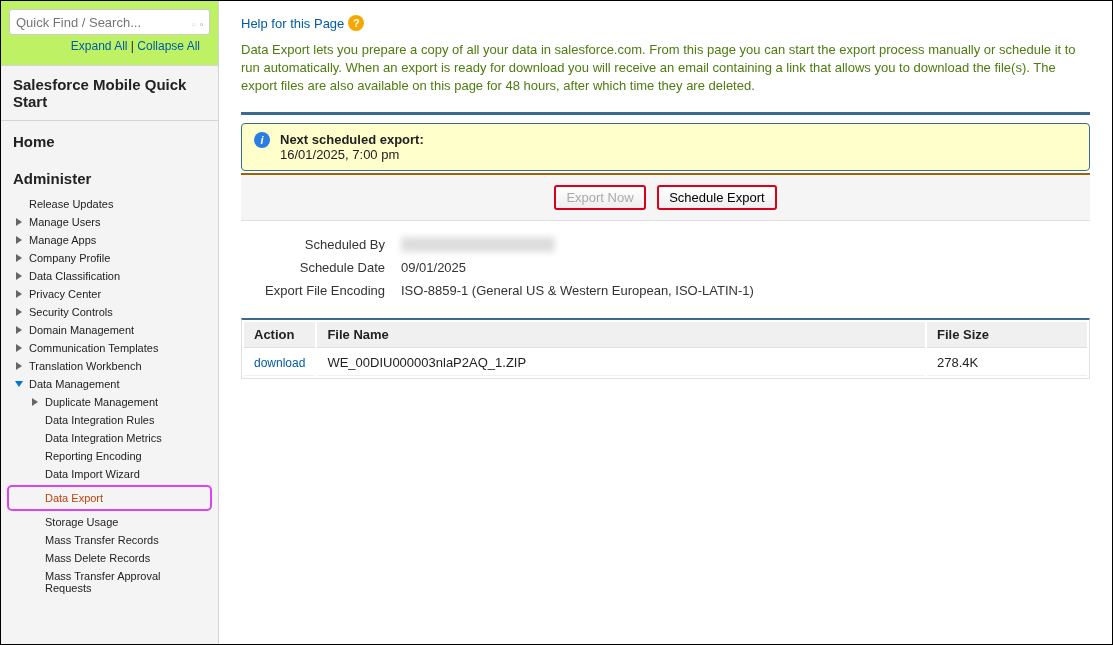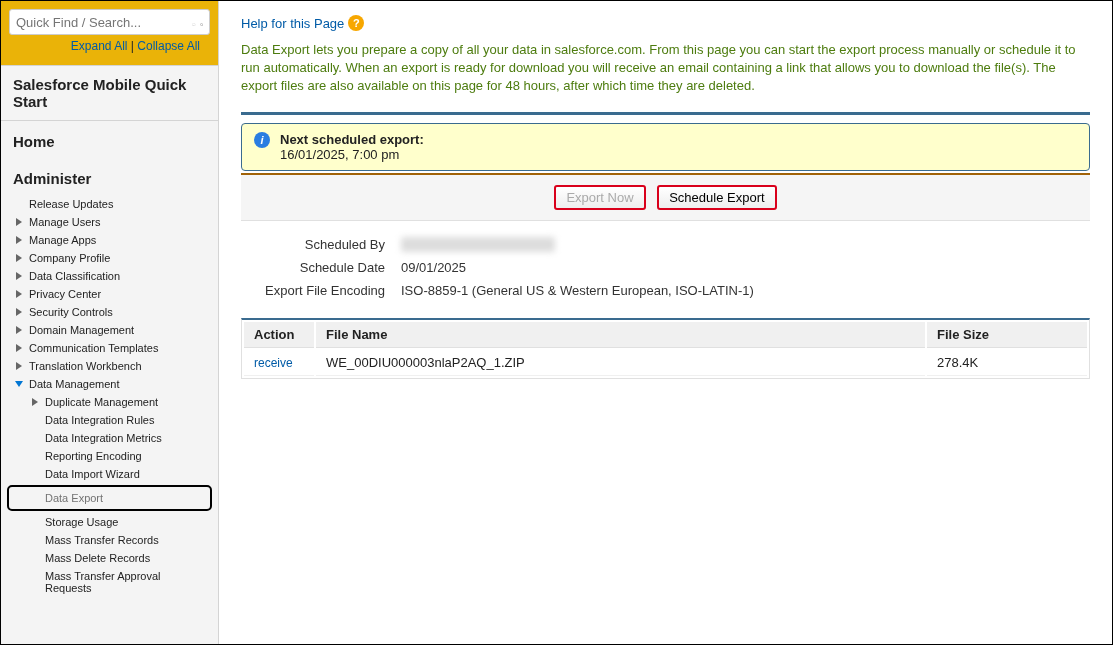--- a/index.html
+++ b/index.html
@@ -1,38 +1,38 @@
 <!DOCTYPE html>
 <html><head>
   <meta charset="utf-8">
   <style>
     * { box-sizing: border-box; margin: 0; padding: 0; }
     body { font-family: Arial, Helvetica, sans-serif; font-size: 13px; color: #222; background: #fff; }
     .container { display: flex; width: 1113px; height: 645px; border: 1px solid #000; overflow: hidden; }
     
     
     .sidebar { width: 218px; background: #f4f4f4; border-right: 1px solid #d4d4d4; flex-shrink: 0; overflow-y: auto; }
-    .search-box { padding: 8px 8px 4px; background: #eab308; border-bottom: 1px solid #d4d4d4; }
+    .search-box { padding: 8px 8px 4px; background: #bef264; border-bottom: 1px solid #d4d4d4; }
     .search-input-wrap { display: flex; align-items: center; background: #fff; border: 1px solid #ccc; border-radius: 3px; padding: 4px 6px; }
     .search-input { border: none; outline: none; flex: 1; font-size: 13px; color: #888; }
     .search-help-icon { width: 16px; height: 16px; margin-right: 4px; color: #ccc; }
     .search-icon { width: 16px; height: 16px; color: #888; }
     .expand-collapse { text-align: right; padding: 4px 10px 8px; font-size: 12px; }
     .expand-collapse a { color: #015ba7; text-decoration: none; }
     .sidebar-section { padding: 10px 12px; font-weight: bold; font-size: 15px; color: #222; }
     .sidebar-section.mobile { border-bottom: 1px solid #d4d4d4; }
     .sidebar-heading { padding: 12px 12px 8px; font-weight: bold; font-size: 15px; color: #222; }
     .nav-list { list-style: none; padding: 0 6px 12px; }
     .nav-item { display: flex; align-items: center; padding: 3px 6px; cursor: pointer; font-size: 11px; color: #222; }
     .nav-item.indent { padding-left: 22px; }
     .nav-item.indent2 { padding-left: 38px; }
     .nav-arrow { display: inline-flex; width: 12px; height: 12px; margin-right: 4px; align-items: center; justify-content: center; }
     .nav-arrow svg { width: 10px; height: 10px; }
     .nav-arrow.down svg { transform: rotate(90deg); }
-    .nav-item.active { color: #737373; border: 2px solid #000000; border-radius: 5px; padding: 5px 6px 5px 36px; margin: 2px 0; }
+    .nav-item.active { color: #c2410c; border: 2px solid #d946ef; border-radius: 5px; padding: 5px 6px 5px 36px; margin: 2px 0; }
     
     
     .main { flex: 1; padding: 14px 22px; overflow-y: auto; }
     .page-header { display: flex; justify-content: space-between; align-items: flex-start; margin-bottom: 10px; }
     .page-title { font-size: 24px; font-weight: normal; color: #222; }
     .help-link { color: #015ba7; text-decoration: none; font-size: 13px; display: flex; align-items: center; }
     .help-icon { width: 16px; height: 16px; margin-left: 4px; background: #f7a700; border-radius: 50%; display: inline-flex; align-items: center; justify-content: center; color: #fff; font-weight: bold; font-size: 11px; }
     .description { font-size: 13px; color: #4d7c0f; line-height: 1.4; margin-bottom: 16px; }
     
     .section-block { border-top: 3px solid #3a6b8f; margin-bottom: 16px; }
@@ -234,20 +234,20 @@
     <table class="file-table">
       <thead>
         <tr>
           <th class="col-action">Action</th>
           <th>File Name</th>
           <th class="col-filesize">File Size</th>
         </tr>
       </thead>
       <tbody>
         <tr>
-          <td><a href="#">receive</a></td>
+          <td><a href="#">download</a></td>
           <td>WE_00DIU000003nlaP2AQ_1.ZIP</td>
           <td>278.4K</td>
         </tr>
       </tbody>
     </table>
   </div>
 </div>
 
 </body></html>

